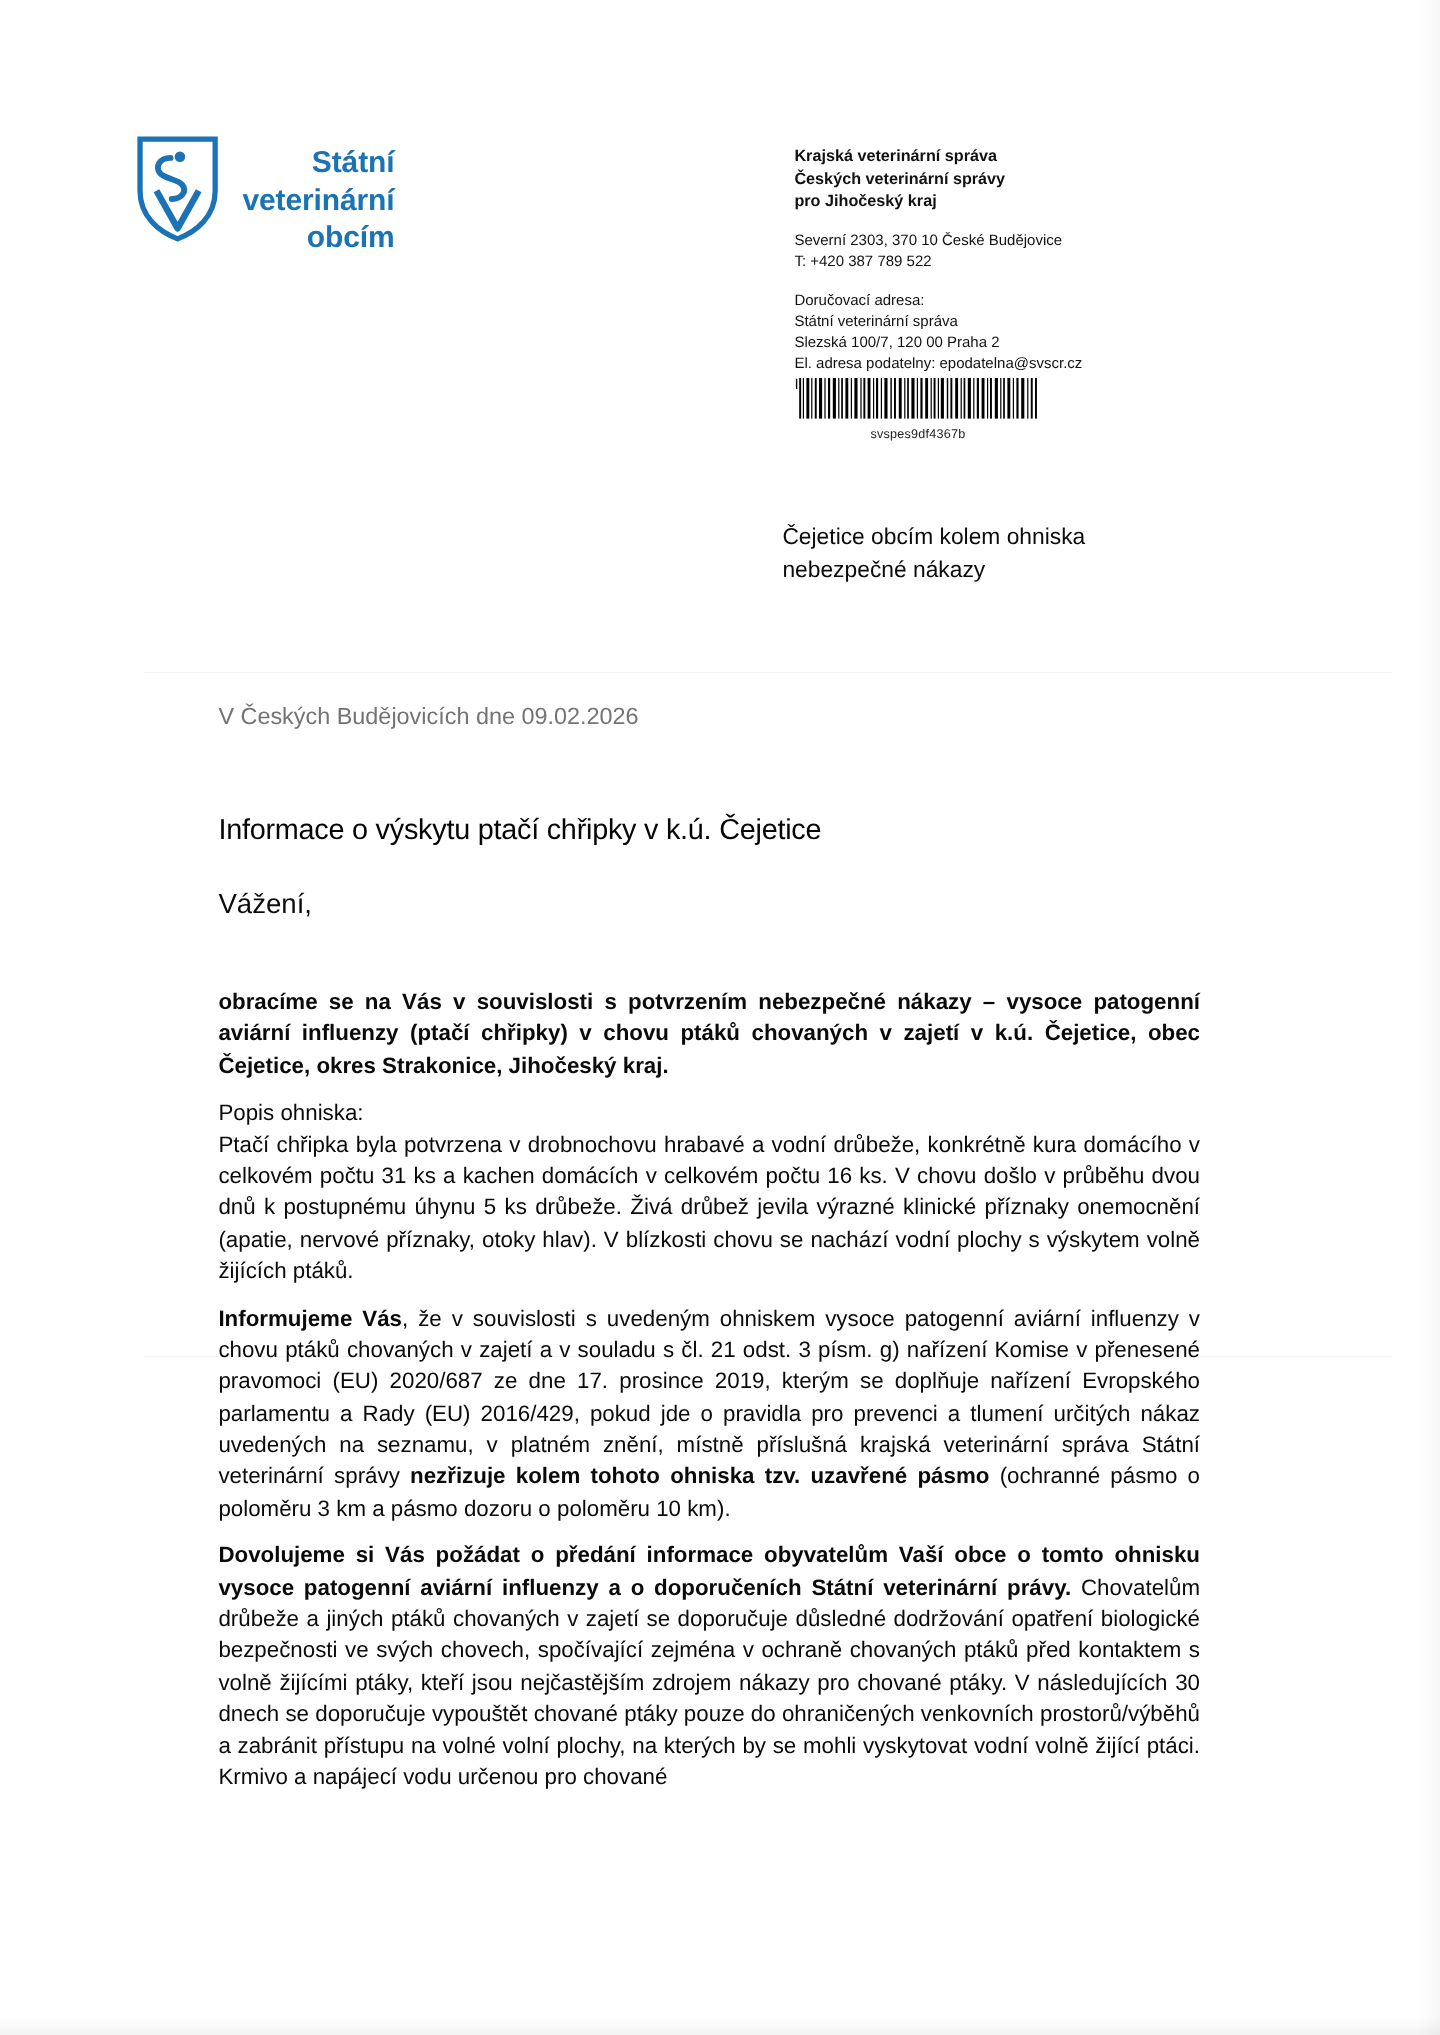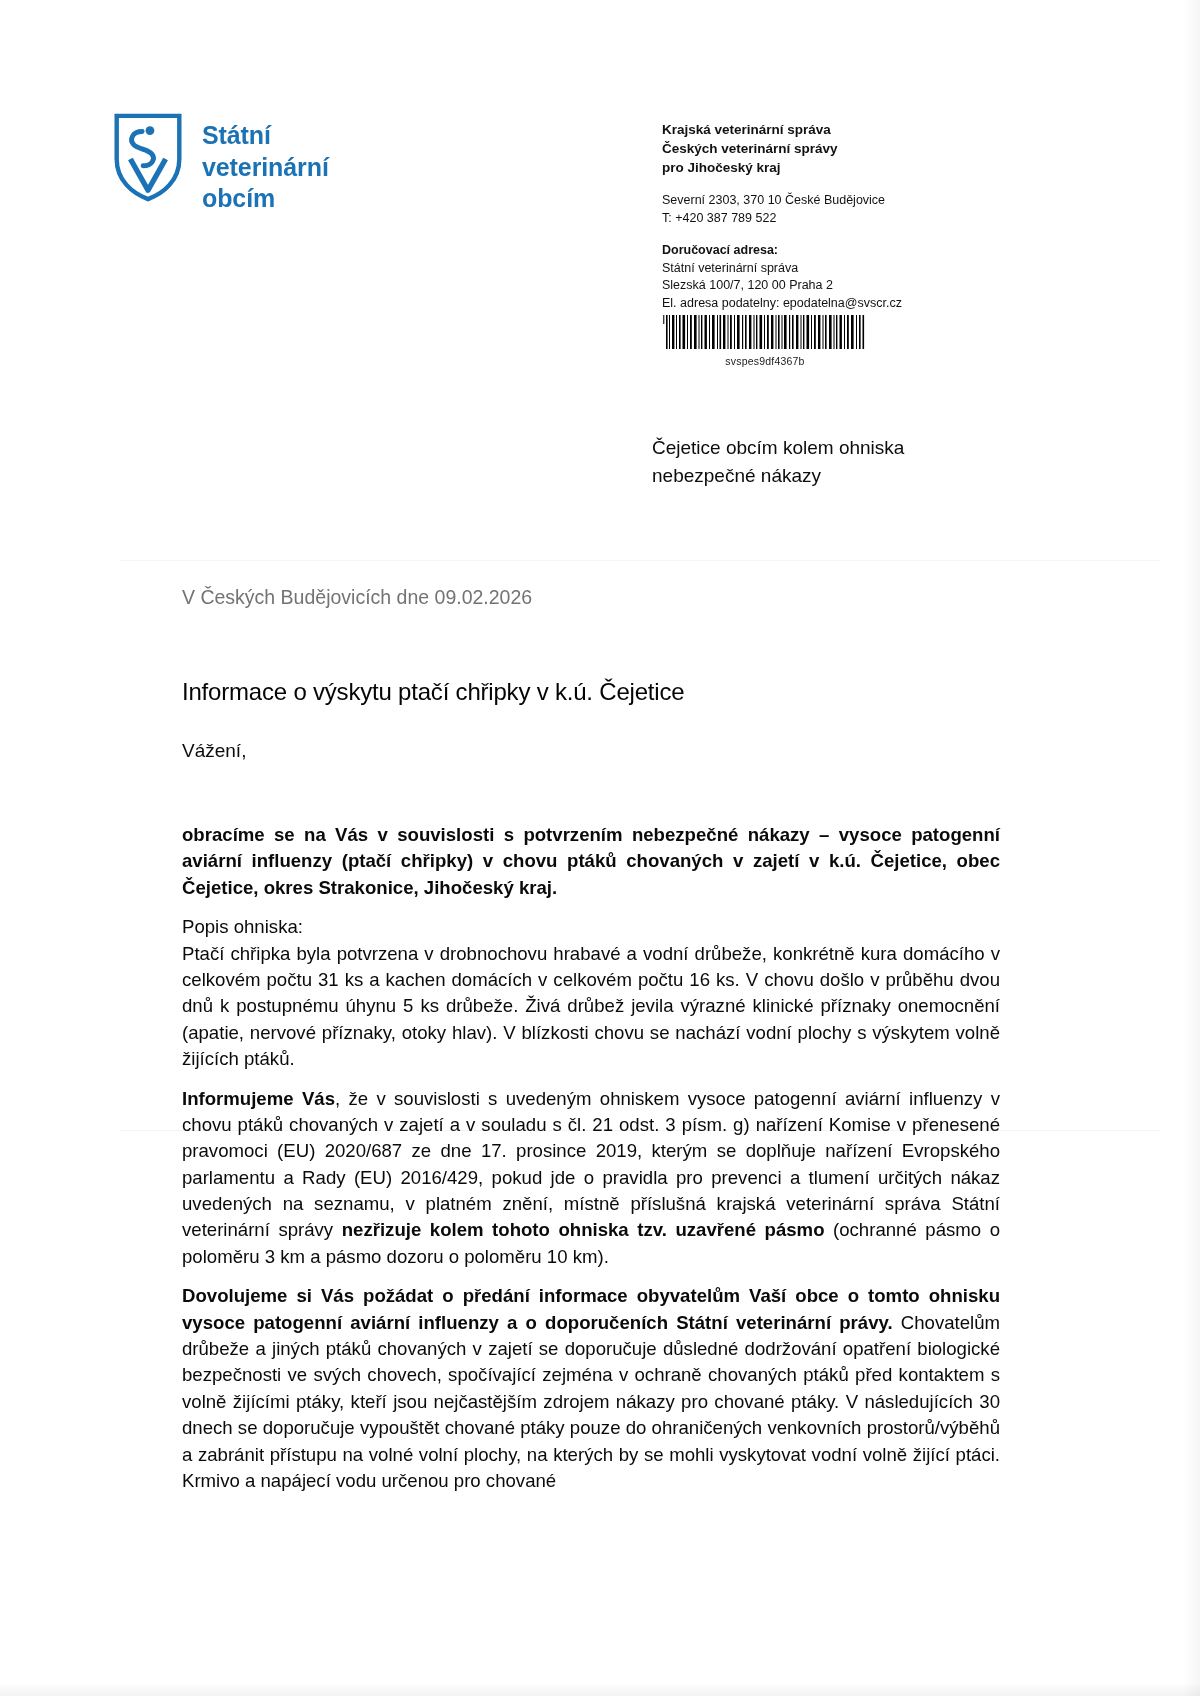--- a/index.html
+++ b/index.html
@@ -41,20 +41,21 @@
     pointer-events: none;
   }
 
   
   .letterhead {
     position: absolute;
     left: 112px;
     top: 112px;
     display: flex;
     align-items: flex-start;
+    text-align: right;
   }
   .logo-shield {
     width: 72px;
     height: 90px;
     flex: 0 0 auto;
   }
   .logo-words {
     margin-left: 18px;
     margin-top: 8px;
     color: #1b72b5;
@@ -75,21 +76,21 @@
   }
   .contact .org {
     font-weight: bold;
     font-size: 13.5px;
     line-height: 1.42;
   }
   .contact .gap {
     height: 15px;
   }
   .contact .lbl {
-    font-weight: bold;
+    font-weight: normal;
   }
   .contact .small {
     font-size: 12.5px;
     line-height: 1.4;
   }
 
   
   .barcode-wrap {
     position: absolute;
     left: 660px;
@@ -141,21 +142,21 @@
     top: 678px;
     font-size: 24px;
     color: #050505;
     letter-spacing: -0.2px;
   }
 
   .salutation {
     position: absolute;
     left: 182px;
     top: 740px;
-    font-size: 19px;
+    font-size: 23px;
     color: #0c0c0c;
   }
 
   
   .body {
     position: absolute;
     left: 182px;
     top: 822px;
     width: 818px;
     font-size: 18.6px;

